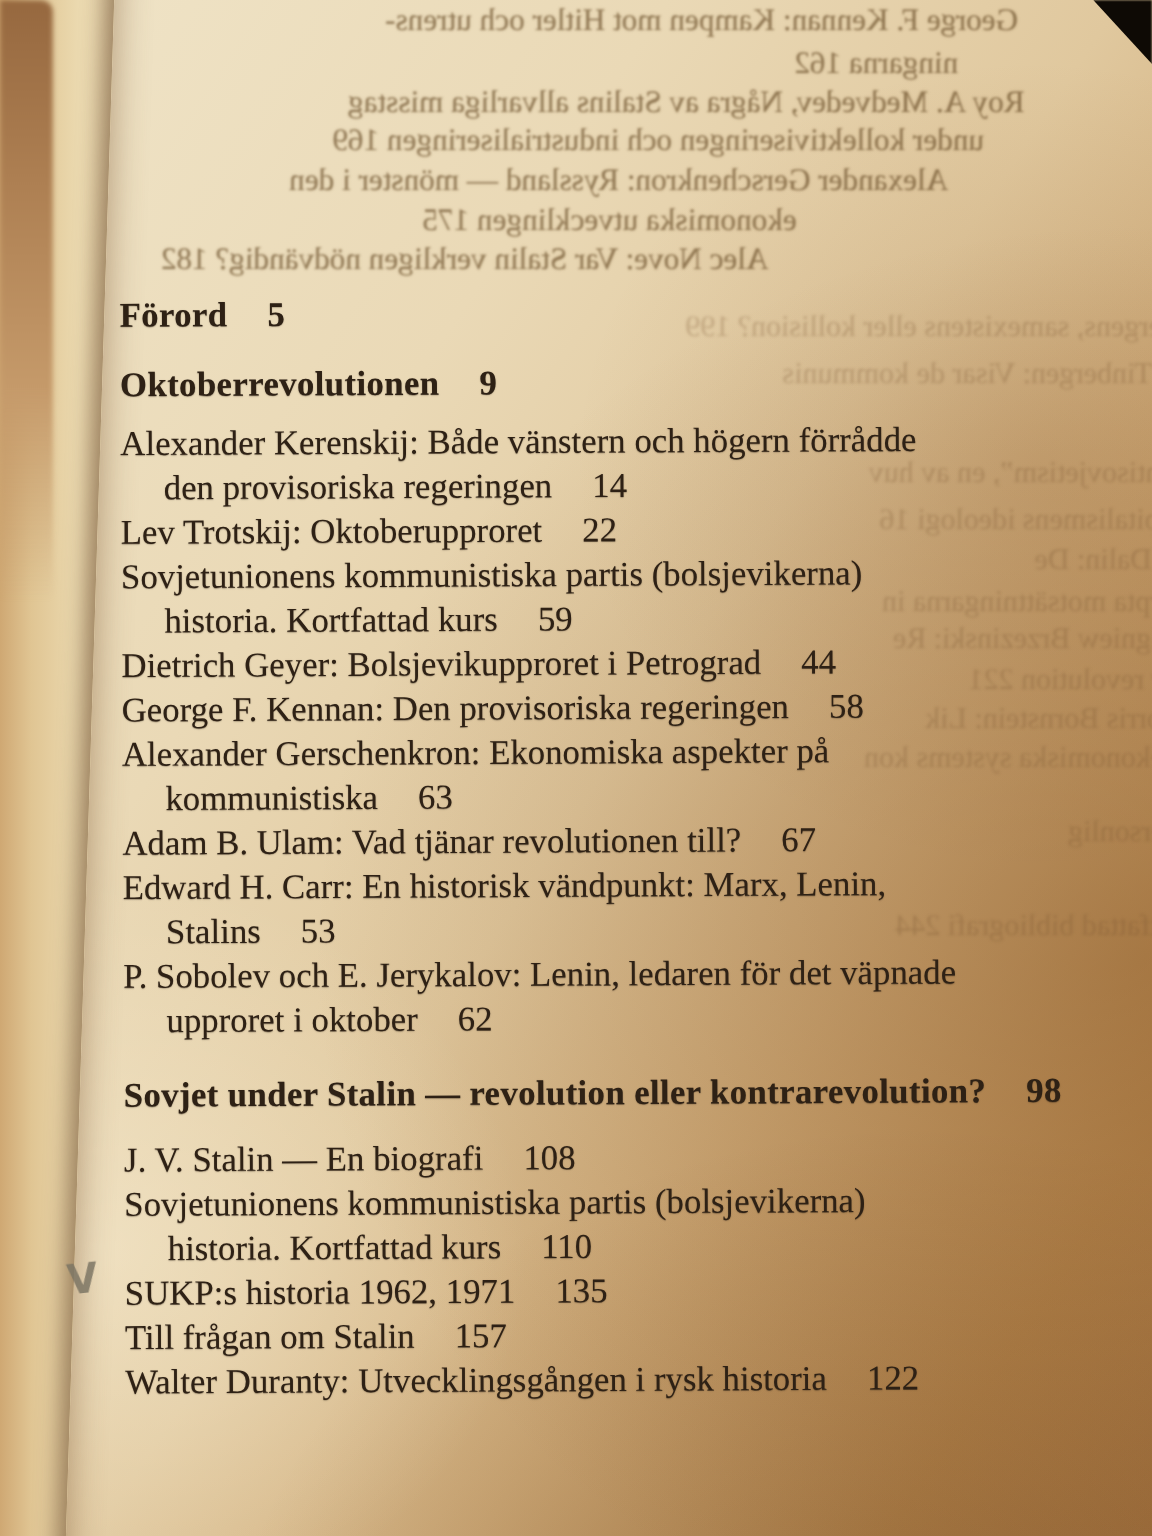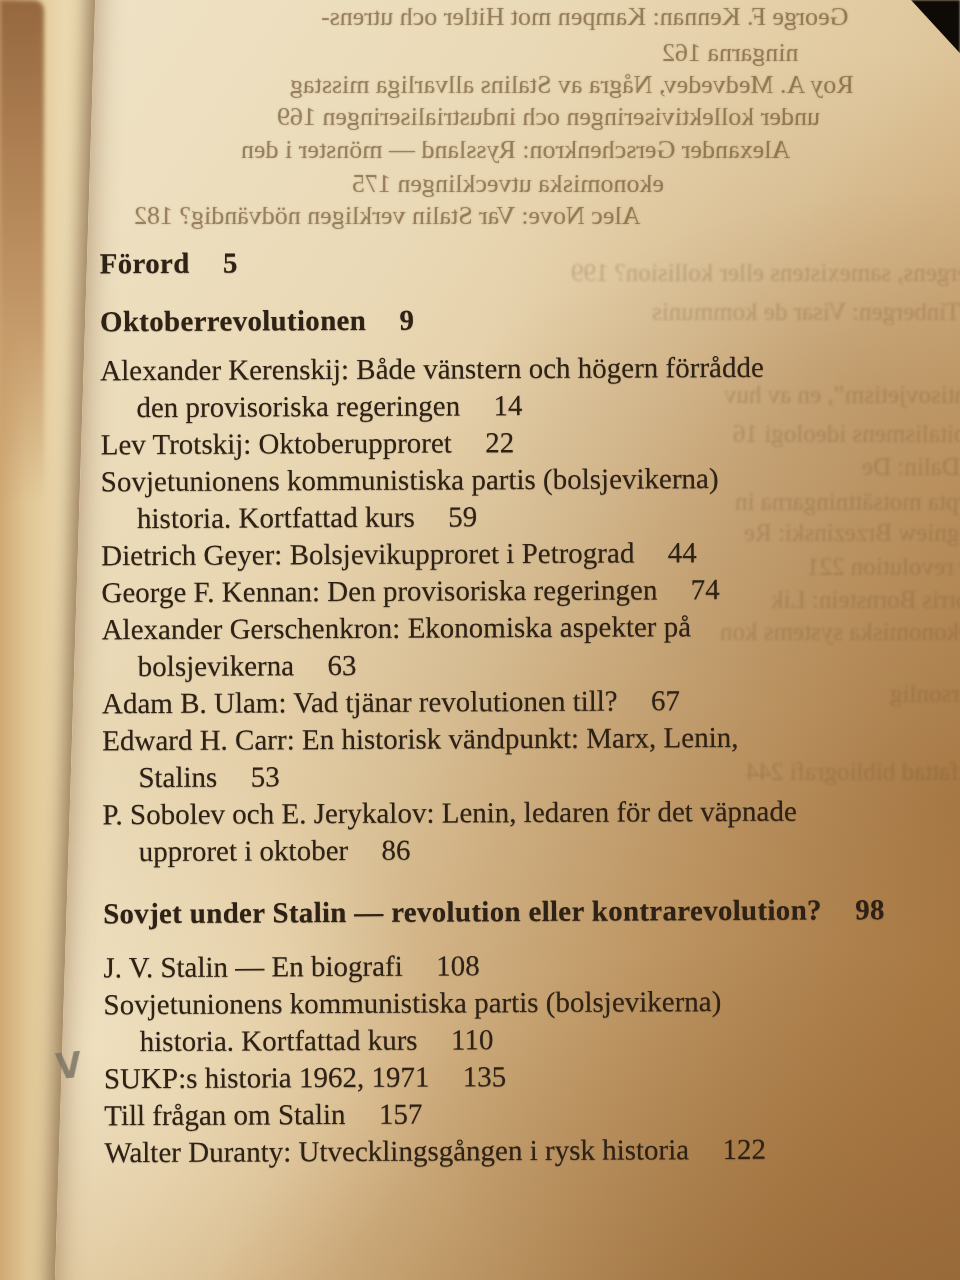--- a/index.html
+++ b/index.html
@@ -87,36 +87,36 @@
         <div class="line"><span>Lev Trotskij: Oktoberupproret</span><span class="pg">22</span></div>
       </div>
       <div class="sec entry">
         <div class="line"><span>Sovjetunionens kommunistiska partis (bolsjevikerna)</span></div>
         <div class="line indent"><span>historia. Kortfattad kurs</span><span class="pg">59</span></div>
       </div>
       <div class="sec entry">
         <div class="line"><span>Dietrich Geyer: Bolsjevikupproret i Petrograd</span><span class="pg">44</span></div>
       </div>
       <div class="sec entry">
-        <div class="line"><span>George F. Kennan: Den provisoriska regeringen</span><span class="pg">74</span></div>
+        <div class="line"><span>George F. Kennan: Den provisoriska regeringen</span><span class="pg">58</span></div>
       </div>
       <div class="sec entry">
         <div class="line"><span>Alexander Gerschenkron: Ekonomiska aspekter på</span></div>
-        <div class="line indent"><span>bolsjevikerna</span><span class="pg">63</span></div>
+        <div class="line indent"><span>kommunistiska</span><span class="pg">63</span></div>
       </div>
       <div class="sec entry">
         <div class="line"><span>Adam B. Ulam: Vad tjänar revolutionen till?</span><span class="pg">67</span></div>
       </div>
       <div class="sec entry">
         <div class="line"><span>Edward H. Carr: En historisk vändpunkt: Marx, Lenin,</span></div>
         <div class="line indent"><span>Stalins</span><span class="pg">53</span></div>
       </div>
       <div class="sec entry">
         <div class="line"><span>P. Sobolev och E. Jerykalov: Lenin, ledaren för det väpnade</span></div>
-        <div class="line indent"><span>upproret i oktober</span><span class="pg">86</span></div>
+        <div class="line indent"><span>upproret i oktober</span><span class="pg">62</span></div>
       </div>
       <div class="sec heading" style="margin-top: 25px;">
         <div class="line"><span>Sovjet under Stalin — revolution eller kontrarevolution?</span><span class="pg">98</span></div>
       </div>
       <div class="sec entry" style="margin-top: 17px;">
         <div class="line"><span>J. V. Stalin — En biografi</span><span class="pg">108</span></div>
       </div>
       <div class="sec entry">
         <div class="line"><span>Sovjetunionens kommunistiska partis (bolsjevikerna)</span></div>
         <div class="line indent"><span>historia. Kortfattad kurs</span><span class="pg">110</span></div>

